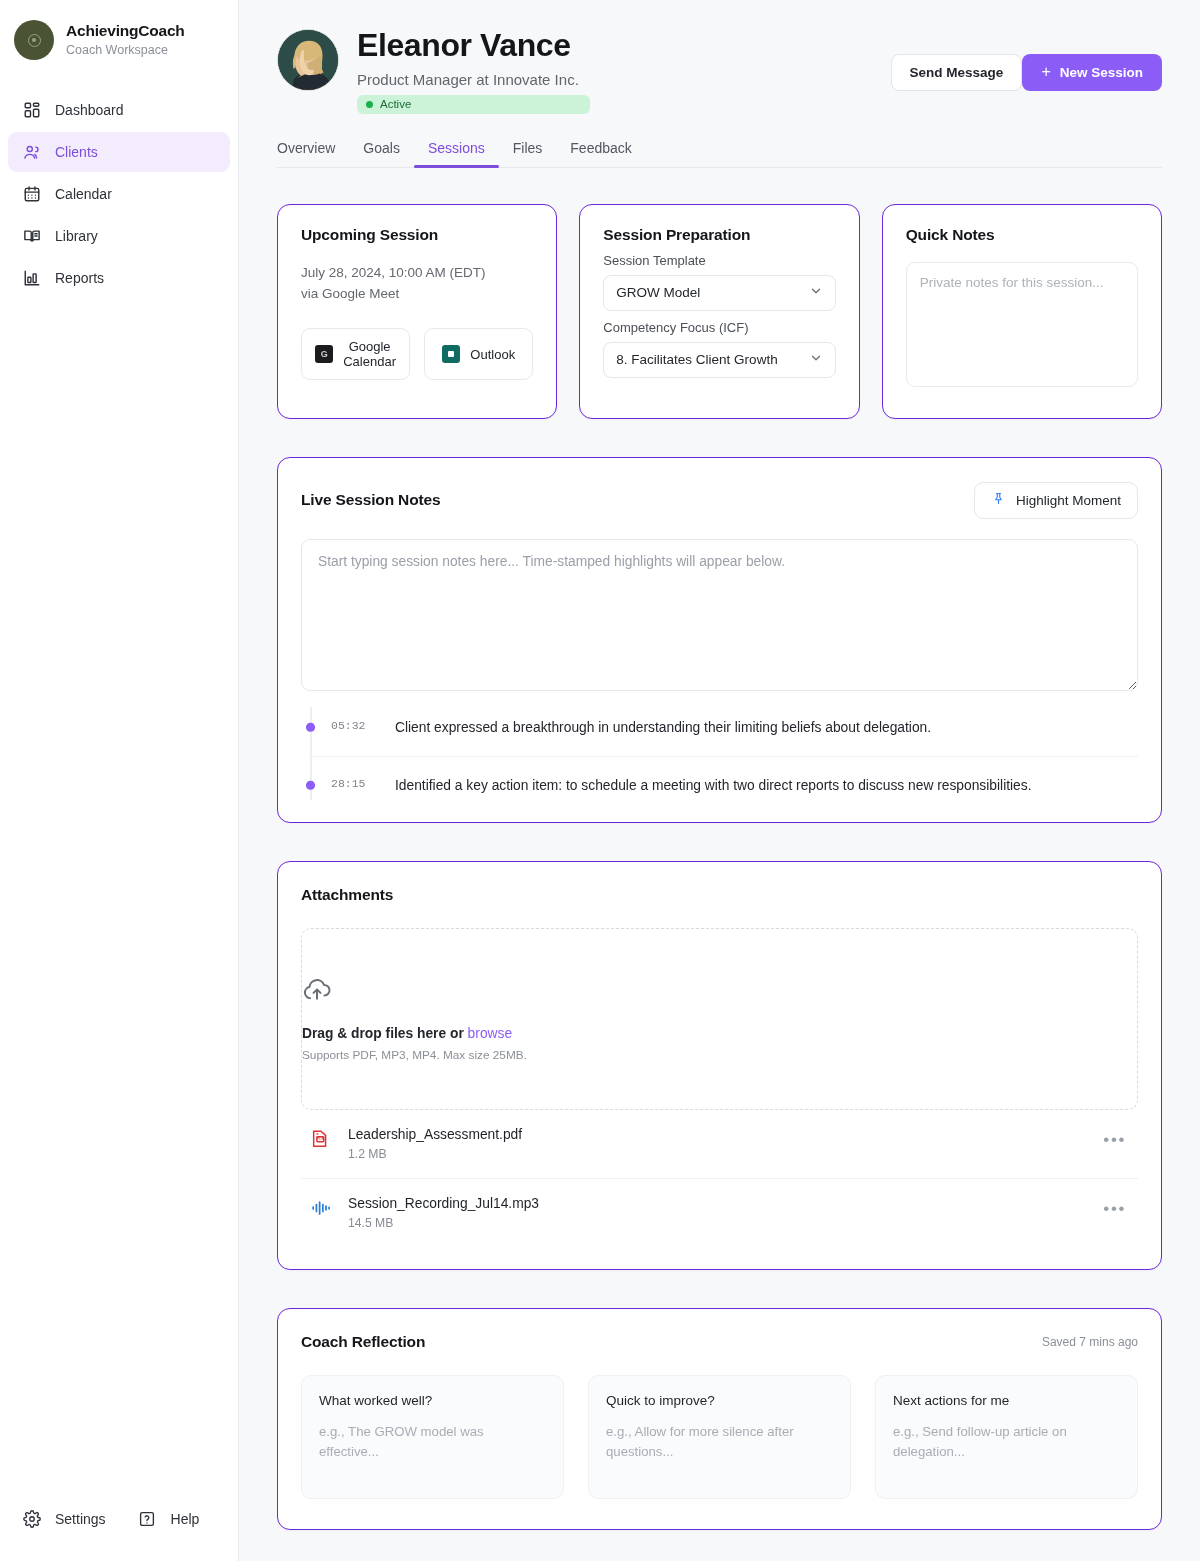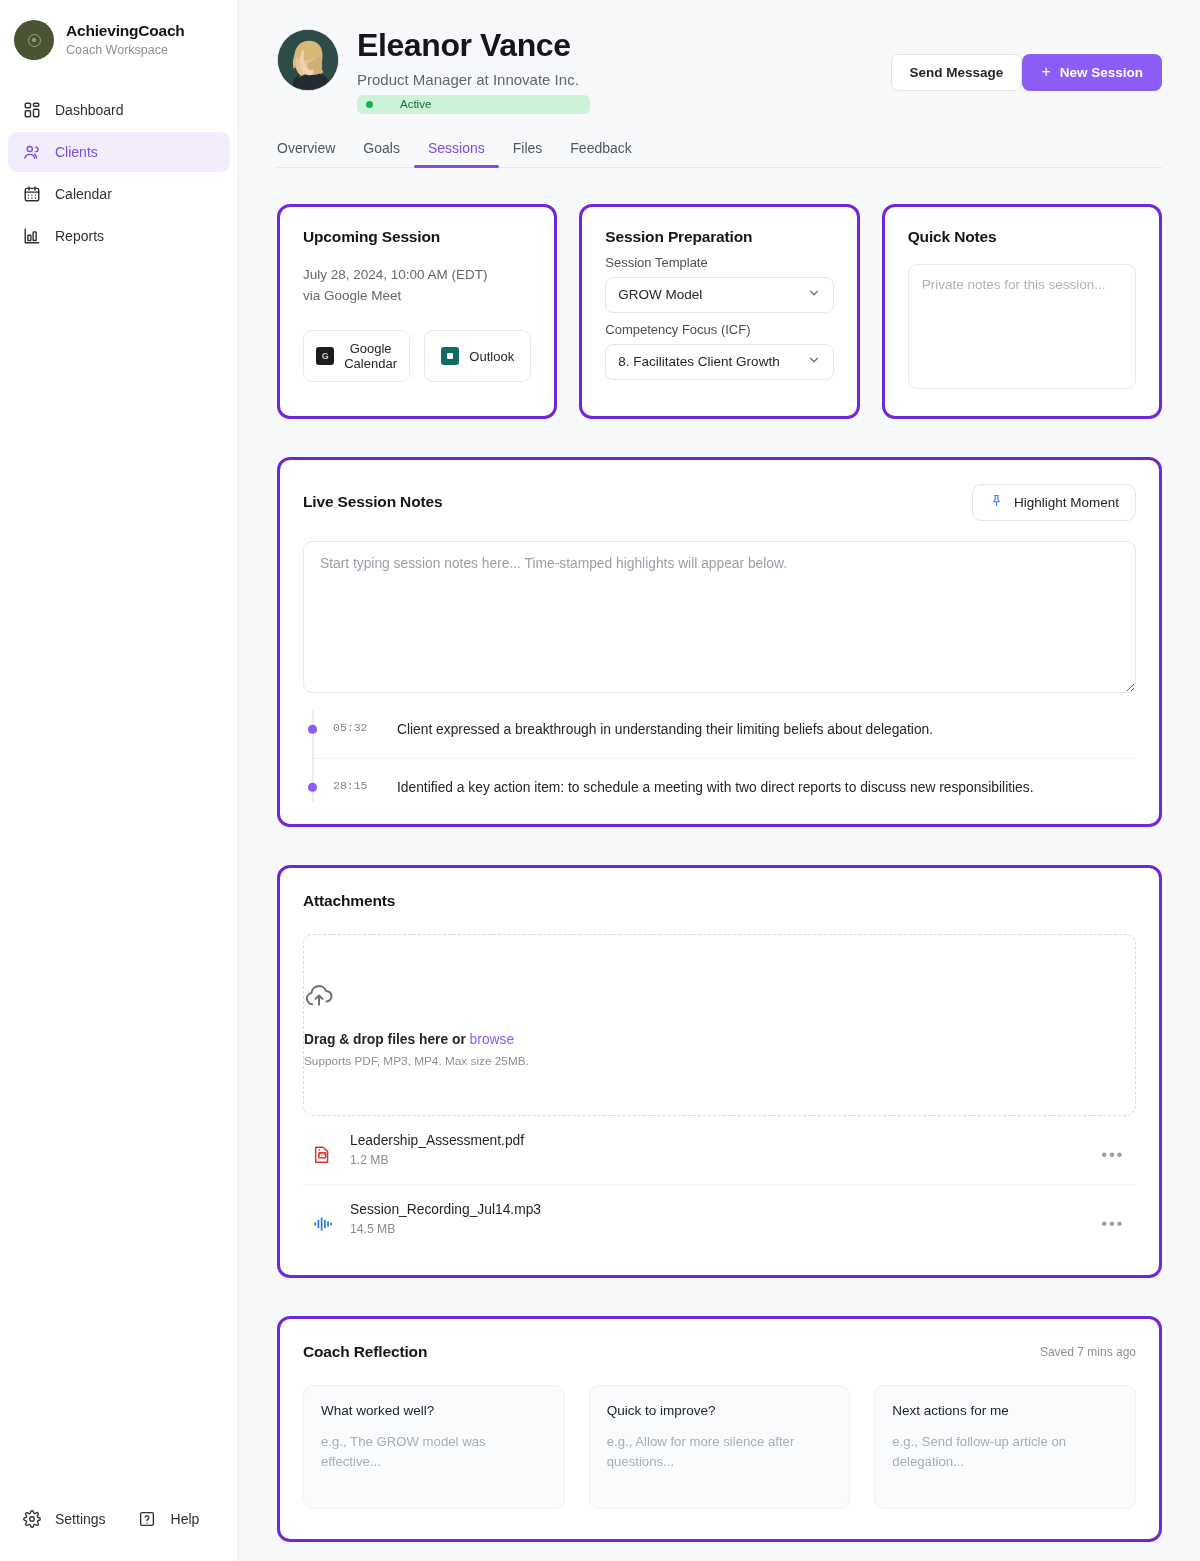--- a/index.html
+++ b/index.html
@@ -68,21 +68,21 @@
   .avatar svg { display: block; width: 100%; height: 100%; }
   .client-meta { margin-left: 18px; padding-top: 6px; }
   .client-name { font-size: 32px; font-weight: 700; letter-spacing: -0.4px; color: #14161a; line-height: 1.12; }
   .client-role { font-size: 15px; color: #61656d; margin-top: 7px; }
   .status-pill {
     margin-top: 7px; width: 233px; height: 19px;
     background: #ccf3d7; border-radius: 6px;
     display: flex; align-items: center; padding-left: 9px; gap: 7px;
   }
   .status-dot { width: 7px; height: 7px; border-radius: 50%; background: #18b04a; flex: 0 0 7px; }
-  .status-text { font-size: 11.5px; color: #1d6b38; font-weight: 500; margin-left: 20px; }
+  .status-text { font-size: 11.5px; color: #1d6b38; font-weight: 500; }
 
   .head-actions { margin-left: auto; display: flex; padding-top: 32px; }
   .btn-secondary {
     height: 37px; padding: 0 18px; border-radius: 8px;
     background: #ffffff; border: 1px solid #e2e4e8;
     font-size: 13.5px; font-weight: 600; color: #23262c; cursor: pointer;
     display: flex; align-items: center;
     font-family: "Liberation Sans", sans-serif;
   }
   .btn-primary {
@@ -103,21 +103,21 @@
   }
   .tab:first-child { padding-left: 0; }
   .tab.active { color: #7c4ddb; font-weight: 500; }
   .tab.active::after {
     content: ""; position: absolute; left: 0; right: 0; bottom: -1px;
     height: 2.4px; background: #7c4ddb; border-radius: 2px;
   }
 
   
   .card {
-    background: #ffffff; border: 3px solid #6d28d9;
+    background: #ffffff; border: 1px solid #6d28d9;
     border-radius: 13px; box-shadow: 0 1px 2px rgba(16,24,40,0.035);
   }
   .card-title { font-size: 15.5px; font-weight: 700; color: #14161a; letter-spacing: -0.15px; }
 
   .top-row { display: flex; gap: 22px; margin-top: 36px; }
   .top-card { flex: 1; padding: 21px 23px 23px 23px; min-height: 215px; }
 
   .session-when { font-size: 13.5px; color: #64686f; margin-top: 18px; line-height: 1.58; }
   .cal-btns { display: flex; gap: 14px; margin-top: 24px; }
   .cal-btn {
@@ -193,21 +193,21 @@
   .dropzone {
     margin-top: 24px; border: 1.6px dashed #d7dae0; border-radius: 10px;
     height: 182px; display: flex; flex-direction: column;
     align-items: flex-start; justify-content: center; background: #fff; cursor: pointer;
   }
   .dz-main { font-size: 13.8px; font-weight: 700; color: #23262c; margin-top: 17px; }
   .dz-main .link { color: #8b5cf6; font-weight: 500; }
   .dz-sub { font-size: 11.8px; color: #8b9097; margin-top: 7px; }
 
   .file-row {
-    display: flex; align-items: flex-end; gap: 15px;
+    display: flex; align-items: flex-start; gap: 15px;
     padding: 17px 6px 17px 8px; border-bottom: 1px solid #f0f1f3;
   }
   .file-row:first-of-type { margin-top: 14px; }
   .file-row:last-child { border-bottom: none; }
   .file-icon { width: 24px; height: 24px; flex: 0 0 24px; display: flex; align-items: center; justify-content: center; }
   .file-meta { display: flex; flex-direction: column; gap: 5px; }
   .file-name { font-size: 13.8px; color: #1e2127; }
   .file-size { font-size: 12.2px; color: #878c94; }
   .dots {
     margin-left: auto; background: none; border: none; cursor: pointer;
@@ -275,20 +275,30 @@
           <svg width="18" height="18" viewBox="0 0 24 24" fill="none" stroke-width="1.9" stroke-linecap="round" stroke-linejoin="round">
             <rect x="3" y="4.5" width="18" height="16.5" rx="2"></rect>
               <path d="M3 9.5h18"></path>
             <path d="M8 2.5v4M16 2.5v4"></path>
             <path d="M7.2 13.5h.01M11.9 13.5h.01M16.6 13.5h.01M7.2 17.3h.01M11.9 17.3h.01M16.6 17.3h.01"></path>
           </svg>
         </span>
         <span>Calendar</span>
       </div>
 
+      <div class="nav-item">
+        <span class="ico">
+          <svg width="18" height="18" viewBox="0 0 24 24" fill="none" stroke-width="1.9" stroke-linecap="round" stroke-linejoin="round">
+            <path d="M2.5 5.5h6.2c1.3 0 2.3.9 2.3 2.1v11c0-1-1-1.8-2.3-1.8H2.5z"></path>
+            <path d="M21.5 5.5h-6.2c-1.3 0-2.3.9-2.3 2.1v11c0-1 1-1.8 2.3-1.8h6.2z"></path>
+            <path d="M15.8 9h3M15.8 12h3"></path>
+          </svg>
+        </span>
+        <span>Library</span>
+      </div>
 
       <div class="nav-item">
         <span class="ico">
           <svg width="18" height="18" viewBox="0 0 24 24" fill="none" stroke-width="1.9" stroke-linecap="round" stroke-linejoin="round">
             <path d="M3 3v18h18"></path>
               <rect x="6.5" y="11" width="4" height="7" rx="0.8"></rect>
             <rect x="13.5" y="6.5" width="4" height="11.5" rx="0.8"></rect>
           </svg>
         </span>
         <span>Reports</span>

